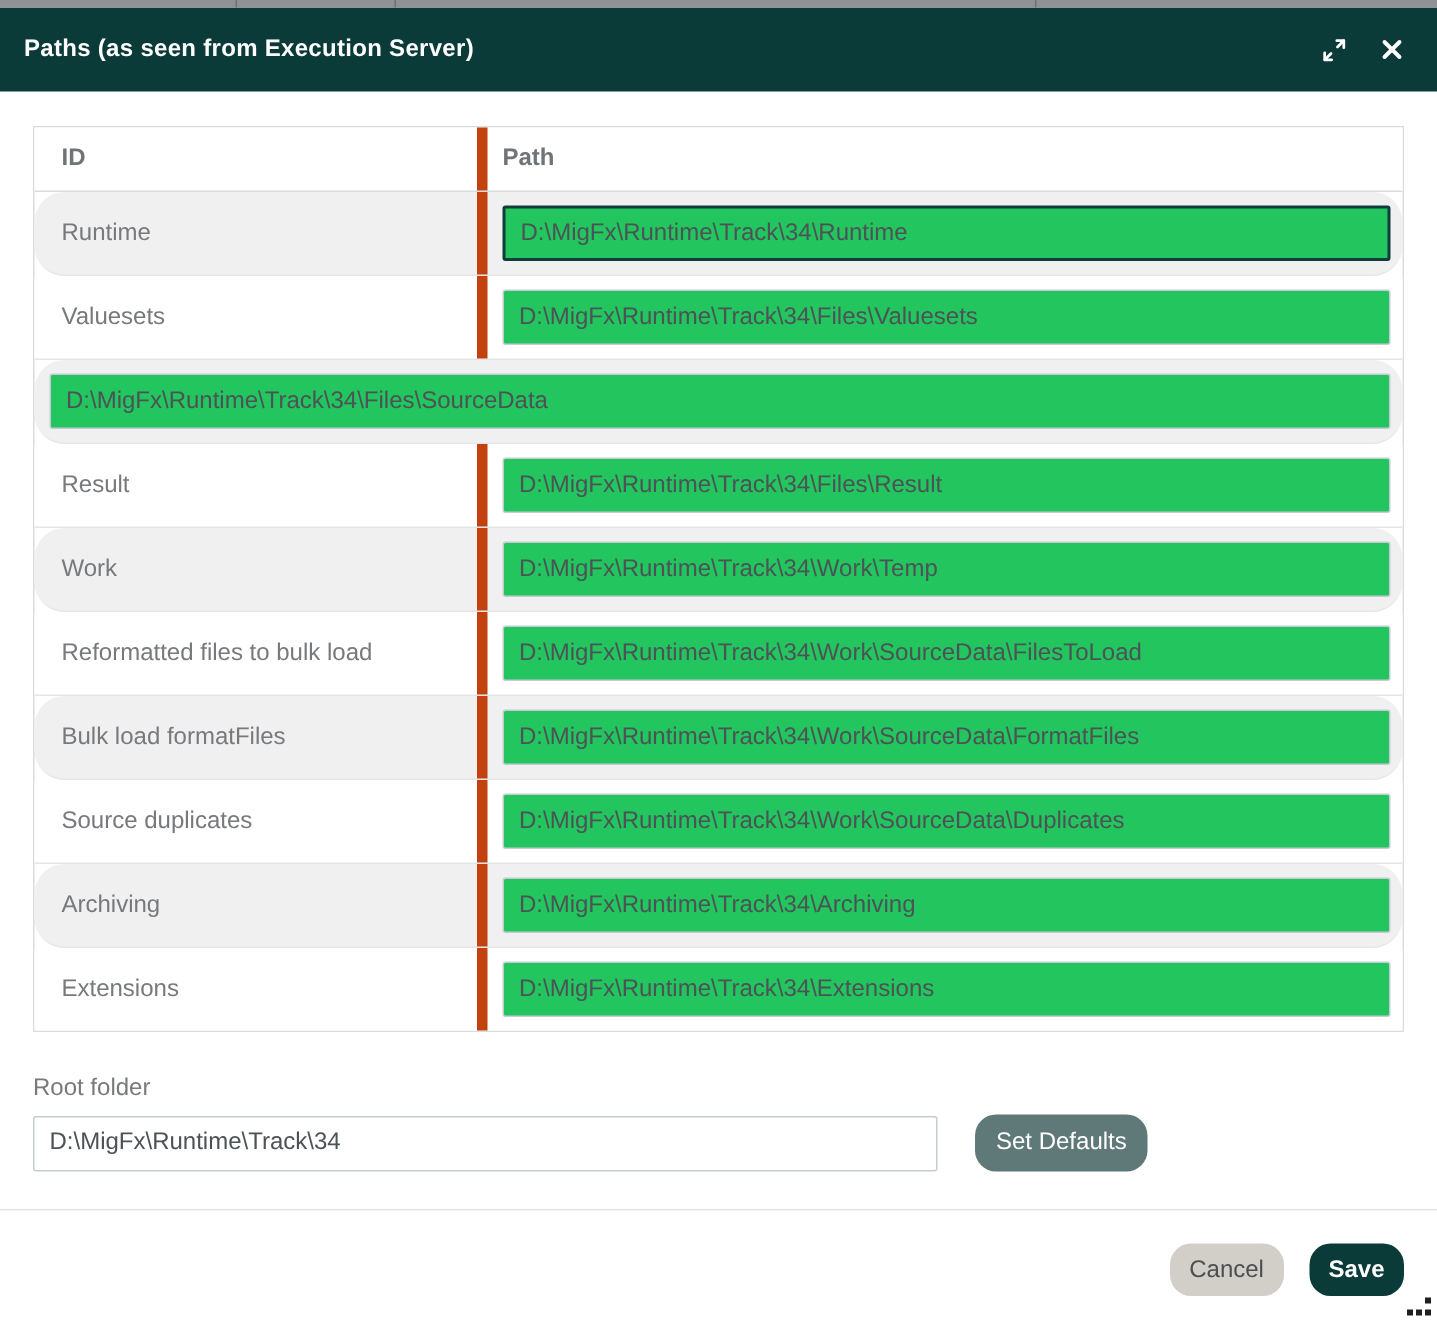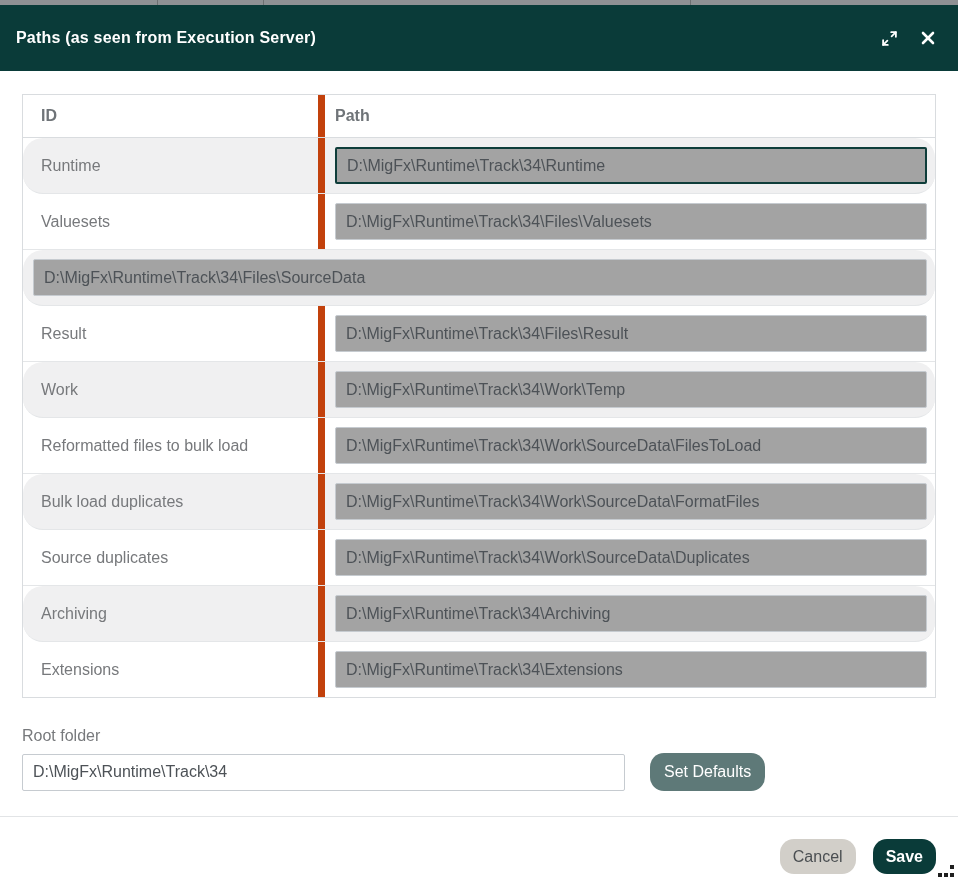--- a/index.html
+++ b/index.html
@@ -9,21 +9,21 @@
     -webkit-font-smoothing:antialiased;
   }
   .page{position:relative;width:958px;height:885px;}
 
   
   .bg-strip{position:relative;height:5px;background:#8f9194;}
   .bg-strip .vdiv{position:absolute;top:0;width:1px;height:5px;background:#6e7072;}
 
   
   .modal-header{
-    height:66px;background:#0a3b39;color:#ffffff;
+    height:56px;background:#0a3b39;color:#ffffff;
     display:flex;align-items:center;justify-content:space-between;
     padding:0 22px 0 16px;box-sizing:border-box;
   }
   .modal-title{font-size:16px;font-weight:bold;margin:0;letter-spacing:.2px;}
   .header-actions{display:flex;align-items:center;gap:22px;}
   .icon-btn{background:none;border:none;padding:0;margin:0;cursor:pointer;display:flex;align-items:center;}
   .icon-btn svg{display:block;}
 
   
   .modal-body{padding:0 22px;}
@@ -34,21 +34,21 @@
   .thead{display:flex;height:42px;border-bottom:1px solid #d9dcdf;background:#ffffff;}
   .th{display:flex;align-items:center;font-weight:bold;color:#6f7478;font-size:16px;}
   .cell-id{width:302px;min-width:302px;padding-left:18px;box-sizing:border-box;border-right:7px solid #c2410c;}
   .cell-path{flex:1;padding:0 8px 0 10px;box-sizing:border-box;display:flex;align-items:center;}
   .trow{display:flex;height:55px;border-bottom:1px solid #e4e6e8;background:#ffffff;}
   .trow:last-child{border-bottom:none;}
   .trow.striped{background:#f0f0f1;border-radius:20px;}
   .row-label{display:flex;align-items:center;color:#77797c;font-size:16px;}
   .path-input{
     width:100%;height:37px;box-sizing:border-box;border:1px solid #c6cbd0;border-radius:2px;
-    padding:0 10px;font-family:"Liberation Sans", sans-serif;font-size:16px;color:#4d5257;background:#a3a3a3;outline:none;
+    padding:0 10px;font-family:"Liberation Sans", sans-serif;font-size:16px;color:#4d5257;background:#22c55e;outline:none;
   }
   .path-input.focused{border:2px solid #0e3d3a;}
 
   
   .root-folder{margin-top:29px;}
   .root-folder-label{display:block;color:#77797c;font-size:16px;margin-bottom:8px;}
   .root-row{display:flex;align-items:center;}
   .root-input{
     width:603px;height:37px;box-sizing:border-box;border:1px solid #c6cbd0;border-radius:2px;
     padding:0 10px;font-family:"Liberation Sans", sans-serif;font-size:16px;color:#4d5257;outline:none;
@@ -144,21 +144,21 @@
               <input type="text" class="path-input" value="D:\MigFx\Runtime\Track\34\Work\Temp" style="">
             </div>
           </div>
           <div class="trow">
             <div class="cell-id row-label">Reformatted files to bulk load</div>
             <div class="cell-path">
               <input type="text" class="path-input" value="D:\MigFx\Runtime\Track\34\Work\SourceData\FilesToLoad" style="">
             </div>
           </div>
           <div class="trow striped">
-            <div class="cell-id row-label">Bulk load duplicates</div>
+            <div class="cell-id row-label">Bulk load formatFiles</div>
             <div class="cell-path">
               <input type="text" class="path-input" value="D:\MigFx\Runtime\Track\34\Work\SourceData\FormatFiles" style="">
             </div>
           </div>
           <div class="trow">
             <div class="cell-id row-label">Source duplicates</div>
             <div class="cell-path">
               <input type="text" class="path-input" value="D:\MigFx\Runtime\Track\34\Work\SourceData\Duplicates" style="">
             </div>
           </div>

